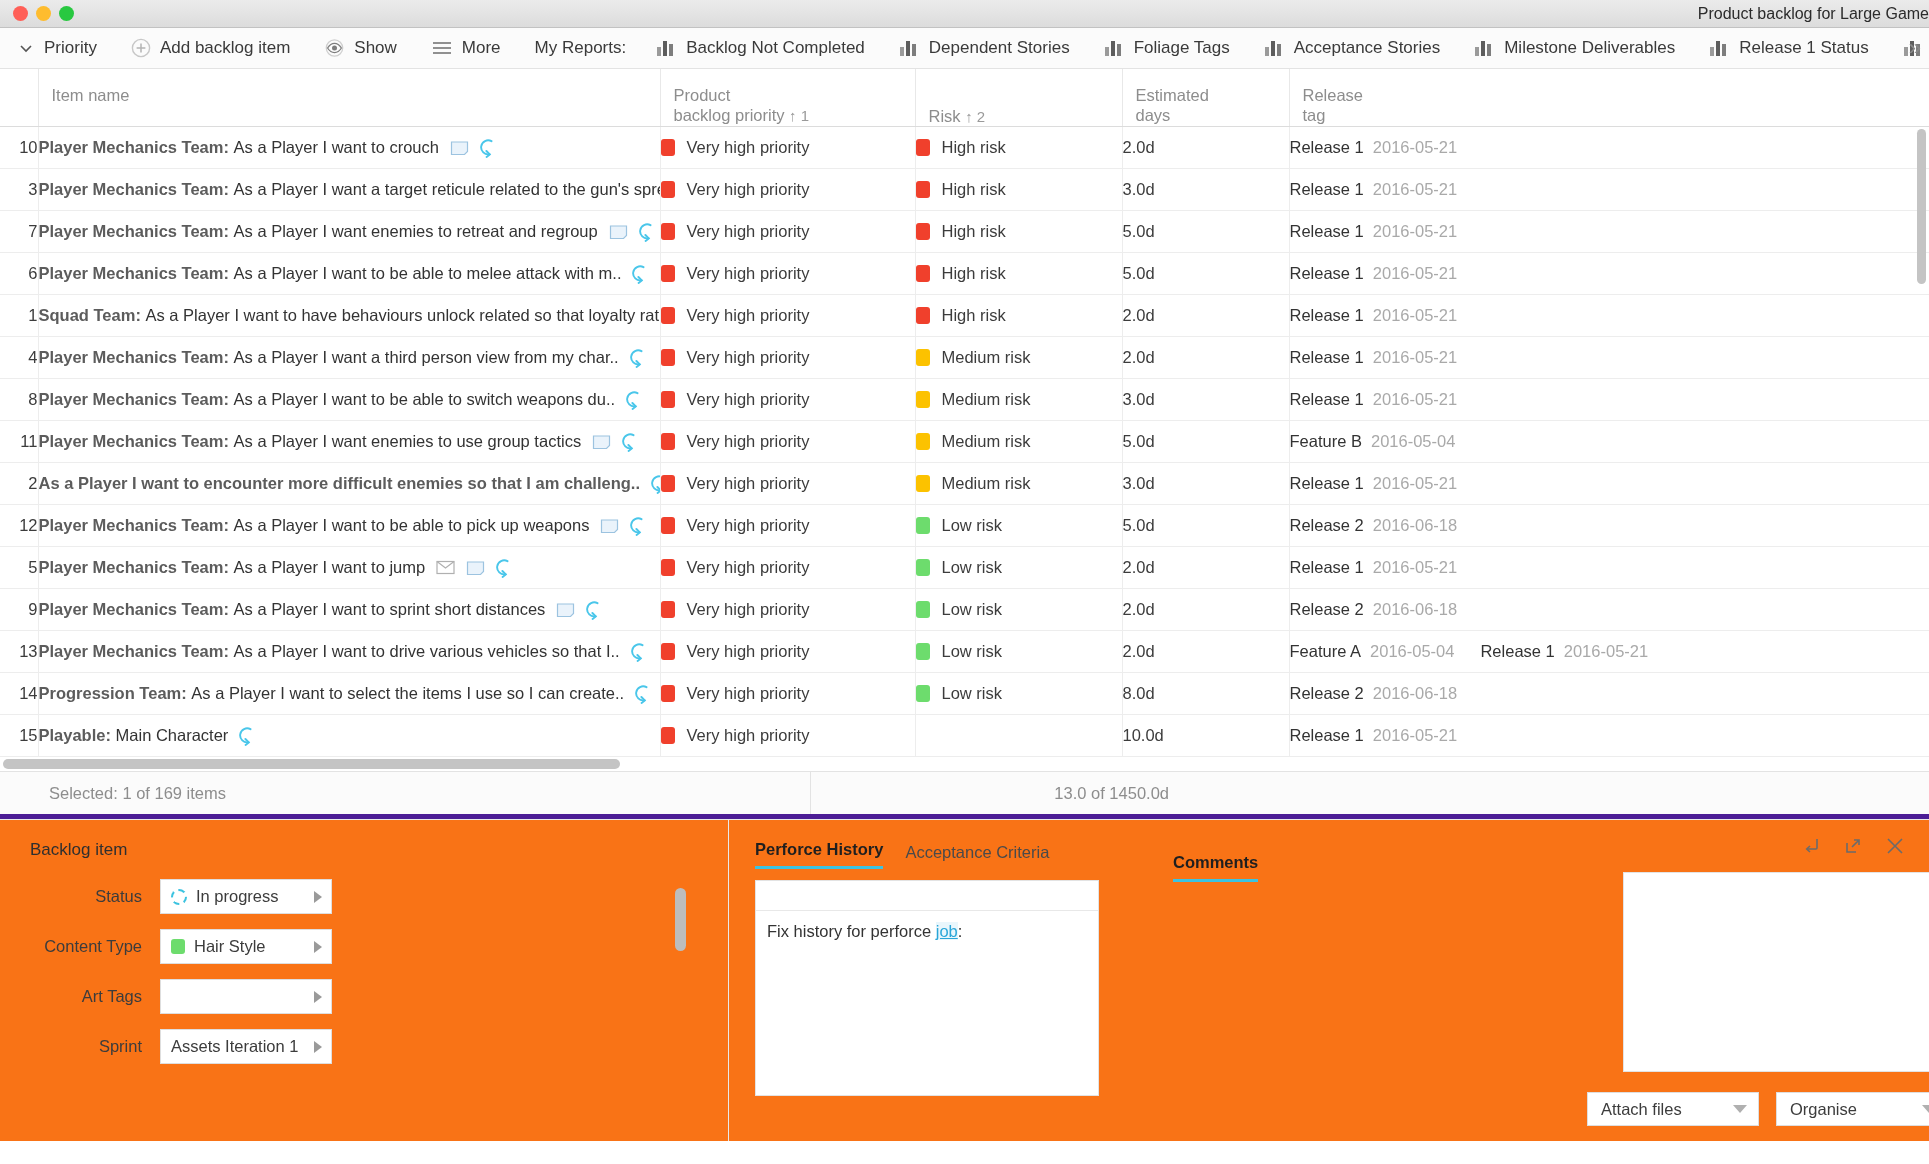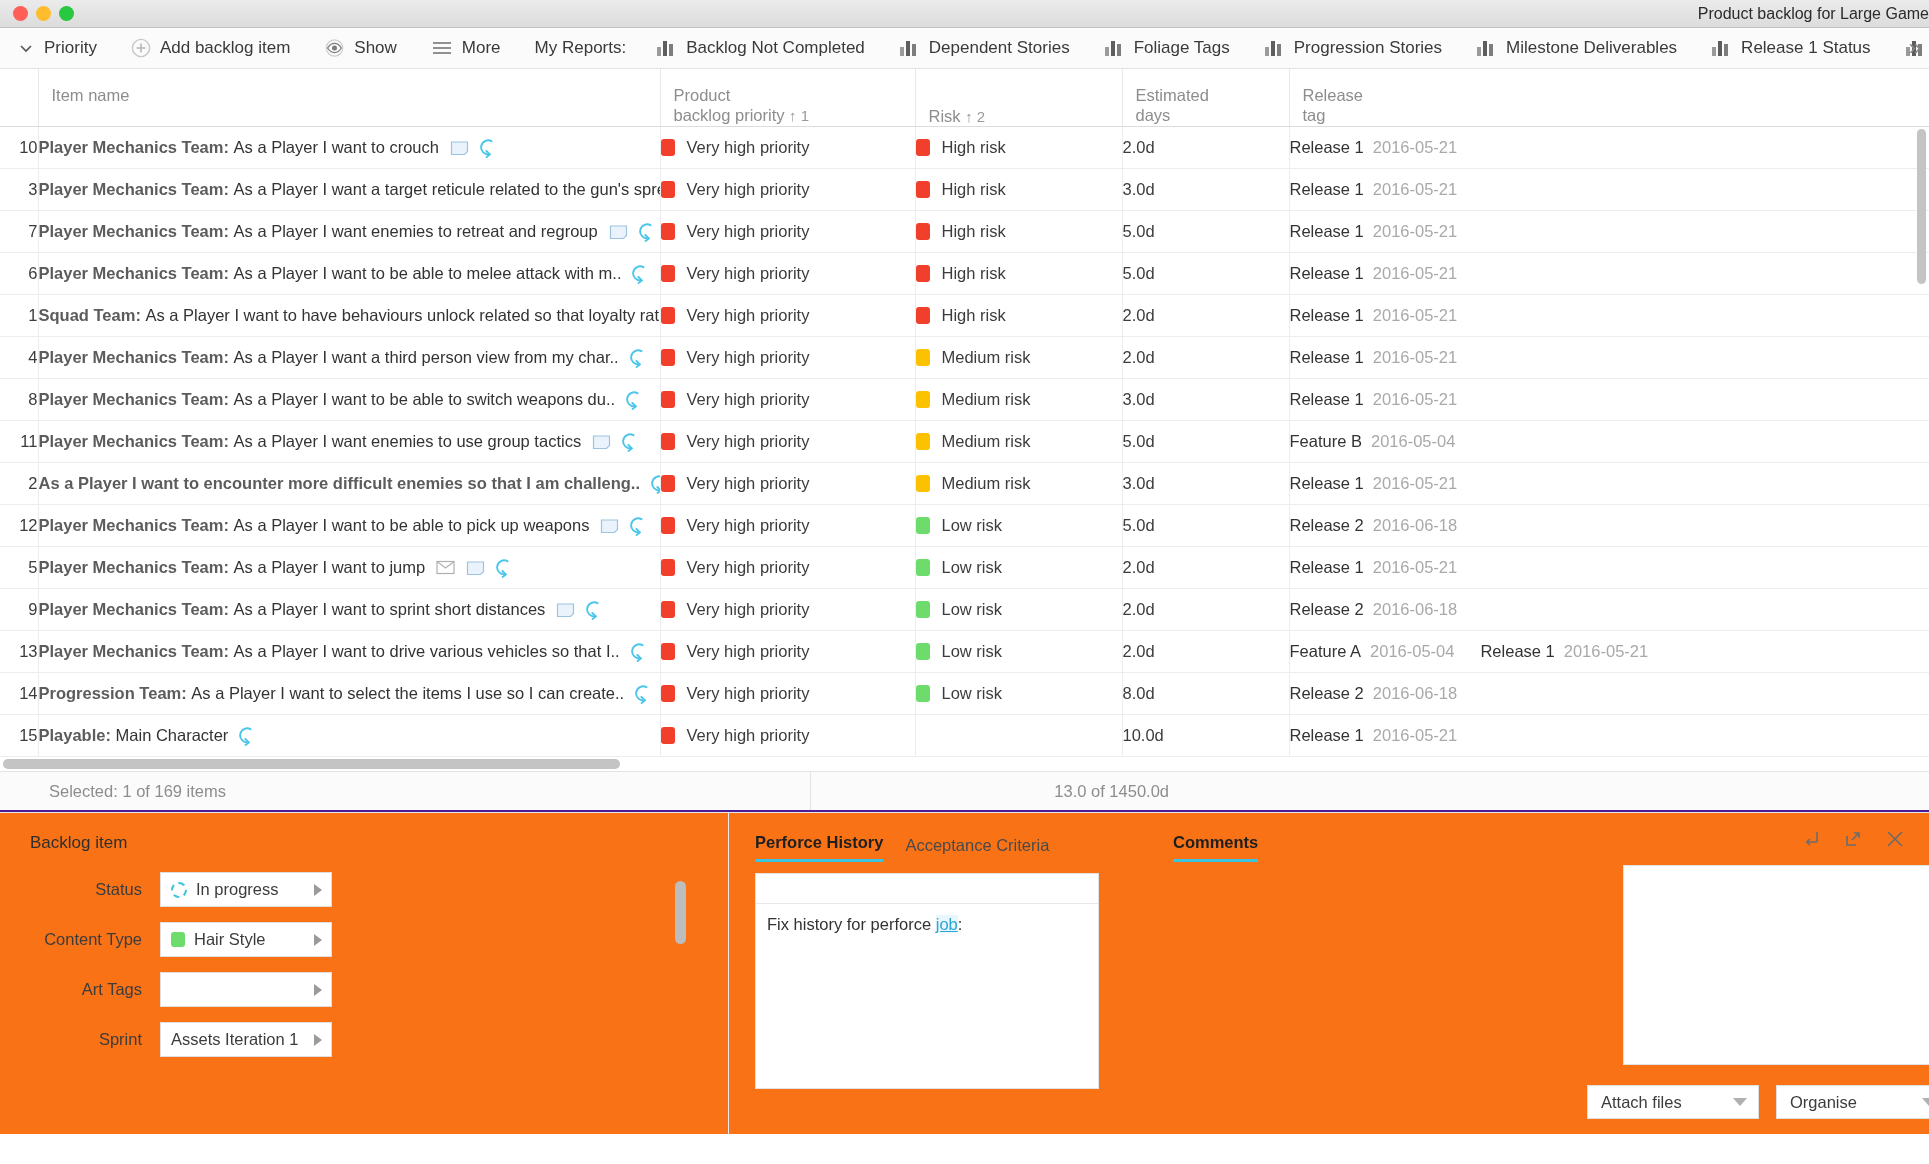--- a/index.html
+++ b/index.html
@@ -112,22 +112,22 @@
   .hscroll-track {
     position: absolute; left: 0; right: 0; bottom: 0; height: 13px; background: #ffffff;
   }
   .hscroll-thumb {
     position: absolute; left: 3px; bottom: 2px; width: 617px; height: 10px;
     background: #c4c4c4; border-radius: 5px;
   }
 
   
   .statusbar {
-    height: 41px; background: #fbfbfb; border-top: 1px solid #e3e3e3;
-    border-bottom: 2px solid #4c1d95;
+    height: 48px; background: #fbfbfb; border-top: 1px solid #e3e3e3;
+    border-bottom: 5px solid #4c1d95;
     display: flex; align-items: center; font-size: 16.5px; color: #8d8d8d;
   }
   .sb-left { width: 810px; padding-left: 49px; }
   .sb-mid { flex: 1; border-left: 1px solid #e3e3e3; height: 100%;
             display: flex; align-items: center; justify-content: flex-end; padding-right: 760px; }
 
   
   .detail {
     height: 322px; background: #f97316; display: flex; position: relative;
     border-top: 1px solid #e9e9e9;
@@ -167,21 +167,21 @@
   .tabs { display: flex; gap: 22px; align-items: flex-end; margin-bottom: 11px; }
   .tab { font-size: 16.5px; color: #4a4a4a; padding-bottom: 7px; }
   .tab.active { font-weight: bold; color: #1f1f1f; border-bottom: 3px solid #3cc3e0; }
   .box {
     border: 1px solid #e3e3e3; background: #fff; width: 344px;
   }
   .box-head { height: 30px; border-bottom: 1px solid #e8e8e8; }
   .box-body { height: 184px; padding: 11px 11px 0 11px; font-size: 16.5px; color: #333; }
   .lnk { color: #2aa6d8; text-decoration: underline; background: #e9f6fc; }
 
-  .dp-comments { width: 420px; padding: 20px 0 0 26px; }
+  .dp-comments { width: 420px; padding: 20px 0 0 26px; margin-top: 13px; }
   .cmt-box {
     border: 1px solid #e3e3e3; width: 240px; height: 222px;
     padding: 12px 11px; font-size: 16.5px; color: #3c3c3c;
   }
 
   .dp-right { flex: 1; position: relative; padding: 0; }
   .dp-tools {
     position: absolute; right: 22px; top: 14px; display: flex; gap: 19px; align-items: center;
   }
   .attach-box {
@@ -288,21 +288,21 @@
         <span>Foliage Tags</span>
       </div>
       <div class="tb-btn">
         <span>
           <svg width="21" height="18" viewBox="0 0 21 18">
             <rect x="1" y="8" width="4" height="9" fill="#9a9a9a"></rect>
             <rect x="7" y="2" width="4" height="15" fill="#5d5d5d"></rect>
             <rect x="13" y="5" width="4" height="12" fill="#7d7d7d"></rect>
           </svg>
         </span>
-        <span>Progression Stories</span>
+        <span>Acceptance Stories</span>
       </div>
       <div class="tb-btn">
         <span>
           <svg width="21" height="18" viewBox="0 0 21 18">
             <rect x="1" y="8" width="4" height="9" fill="#9a9a9a"></rect>
             <rect x="7" y="2" width="4" height="15" fill="#5d5d5d"></rect>
             <rect x="13" y="5" width="4" height="12" fill="#7d7d7d"></rect>
           </svg>
         </span>
         <span>Milestone Deliverables</span>

